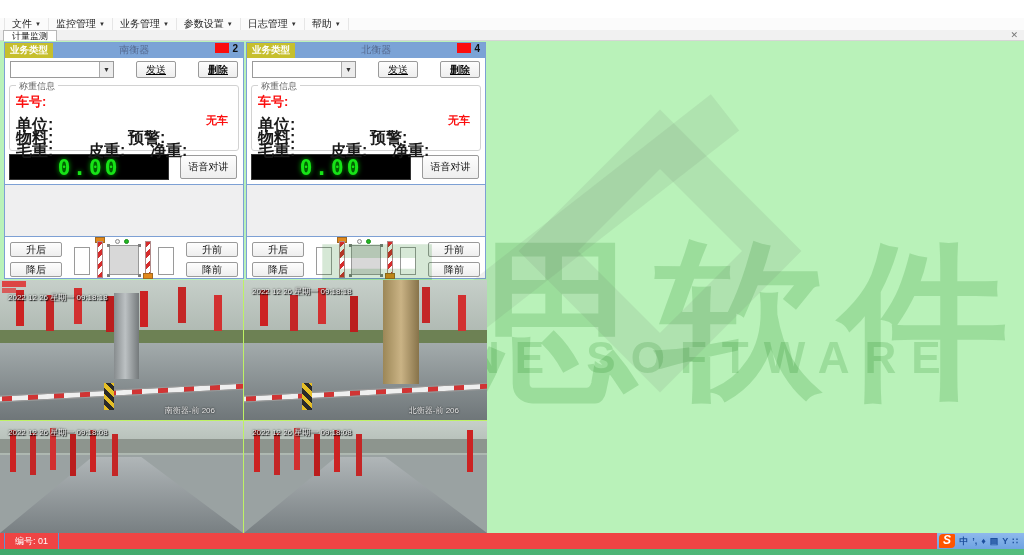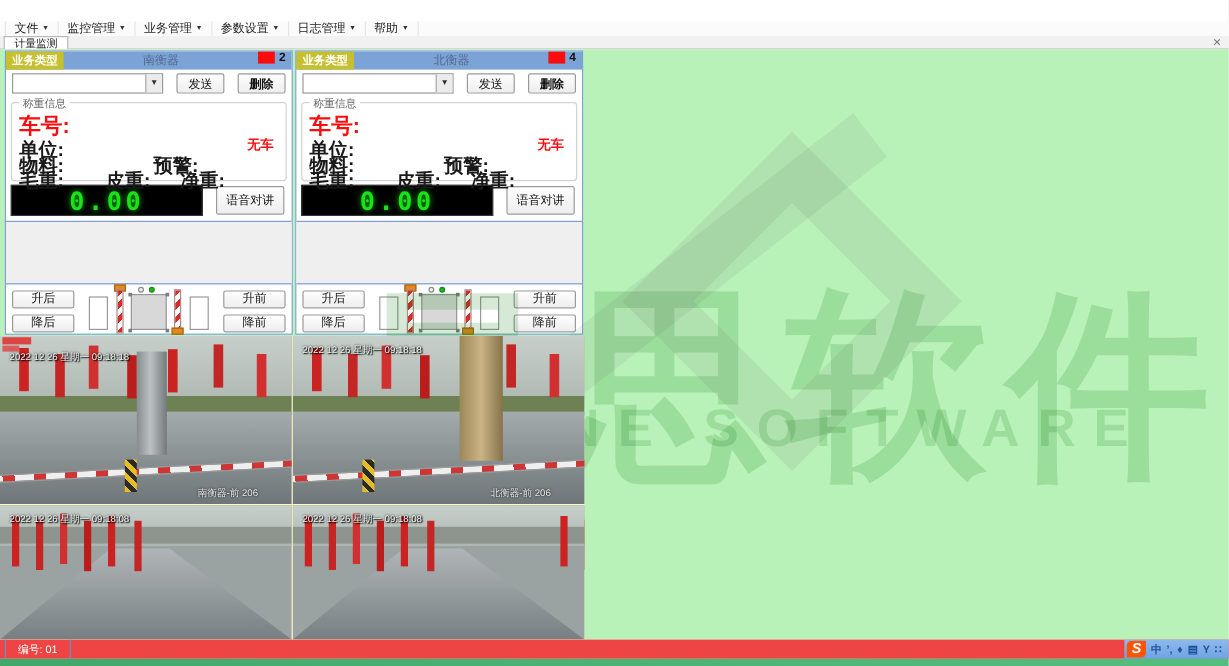--- a/index.html
+++ b/index.html
@@ -45,30 +45,30 @@
   .wm-slash { position:absolute; left:430px; top:150px; width:330px; height:46px; background:rgba(110,120,110,0.12); transform:rotate(-38deg); pointer-events:none; z-index:3; }
 
   
   .panel { position:absolute; top:1px; width:240px; height:237px; background:#fff; border:1px solid #7da0d4; z-index:2; }
   .panel.p0 { left:4px; } .panel.p1 { left:246px; }
   .phead { height:15px; background:#7ba3d6; display:flex; align-items:flex-start; }
   .badge { background:#c6bf2e; color:#fff; font-size:9.5px; font-weight:bold; padding:1px 5px; height:100%; display:flex; align-items:center; }
   .ptitle { flex:1; text-align:center; font-size:10px; color:#55698f; }
   .redbox { width:14px; height:10px; background:#fb0d0d; margin-right:3px; }
   .pcount { font-size:10px; font-weight:bold; color:#111; margin-right:5px; }
-  .ctrl-row { display:flex; gap:11px; padding:3px 5px 2px 5px; align-items:center; }
+  .ctrl-row { display:flex; gap:22px; padding:3px 5px 2px 5px; align-items:center;text-decoration:underline; }
   .select { flex:1; height:17px; border:1px solid #9a9a9a; background:#fff; position:relative; }
   .sel-caret { position:absolute; right:0; top:0; width:14px; height:100%; background:#ececec; border-left:1px solid #aaa; font-size:7px; color:#333; display:flex; align-items:center; justify-content:center; }
   .btn { background:linear-gradient(#fdfdfd,#eee); border:1px solid #9a9a9a; border-radius:2px; font-size:10px; color:#111; font-family:"Liberation Sans",sans-serif; }
   .btn.w40 { width:40px; height:17px; }
   .btn.bold { font-weight:bold; }
   .groupbox { position:relative; margin:5px 4px 0 4px; height:66px; border:1px solid #d2d2d2; border-radius:3px; }
   .legend { position:absolute; top:-6px; left:6px; background:#fff; padding:0 3px; font-size:9px; color:#666; }
   .gb-item { position:absolute; font-size:16px; font-weight:bold; color:#1a1a1a; }
-  .vno { left:6px; top:7px; font-size:18px; color:#fb0d0d; }
+  .vno { left:6px; top:7px; font-size:13px; color:#fb0d0d; }
   .novehicle { right:10px; top:27px; font-size:11px; color:#fb0d0d; }
   .l-unit { left:6px; top:29px; } .l-mat { left:6px; top:42px; } .l-alert { left:118px; top:42px; }
   .l-gross { left:6px; top:55px; } .l-tare { left:78px; top:55px; } .l-net { left:140px; top:55px; }
   .led-row { display:flex; align-items:center; padding:3px 4px 0 4px; }
   .led { width:160px; height:26px; background:#000; color:#17e317; font-family:"DejaVu Sans Mono", monospace; font-weight:bold; font-size:21px; text-align:center; line-height:26px; letter-spacing:3px; text-shadow:0 0 5px rgba(0,255,0,.7); border:1px solid #333; }
   .intercom { margin-left:auto; margin-right:2px; width:57px; height:24px; font-size:10px; }
   .grayband { height:53px; margin-top:4px; background:#efeff0; border-top:1px solid #7da0d4; border-bottom:1px solid #7da0d4; }
   .barrier-row { height:45px; display:flex; align-items:center; }
   .bcol { display:flex; flex-direction:column; gap:5px; padding:0 5px; }
   .btn.sm { width:52px; height:15px; font-size:10px; line-height:1; }
@@ -80,21 +80,21 @@
   .sqbox.lft { left:7px; } .sqbox.rgt { right:7px; }
   .pole { position:absolute; top:4px; width:6px; height:37px; background:repeating-linear-gradient(-45deg,#d62b2b 0 4px,#fff 4px 8px); border:1px solid #b08a8a; }
   .pole.lft { left:30px; } .pole.rgt { right:30px; }
   .cap { position:absolute; width:10px; height:6px; background:#e2891c; border:1px solid #a06820; }
   .cap.lft { left:28px; top:0; } .cap.rgt { right:28px; bottom:3px; }
   .platform { position:absolute; left:42px; right:42px; top:8px; height:30px; background:#d8d8d8; border:1px solid #999; }
   .handle { position:absolute; width:3px; height:3px; background:#7d7d7d; }
   .h1{ left:40px; top:7px; } .h2{ right:40px; top:7px; } .h3{ left:40px; top:37px; } .h4{ right:40px; top:37px; }
 
   
-  .cams { position:absolute; left:0; top:239px; width:487px; height:253px; z-index:6; background:#fef9c3; }
+  .cams { position:absolute; left:0; top:239px; width:487px; height:253px; z-index:6; background:#bef264; }
   .cam { position:absolute; overflow:hidden; background:#9aa2a2; }
   .cam1 { left:0; top:0; width:243px; height:140px; }
   .cam2 { left:244px; top:0; width:243px; height:140px; }
   .cam3 { left:0; top:141px; width:243px; height:112px; }
   .cam4 { left:244px; top:141px; width:243px; height:112px; }
   .sky { position:absolute; left:0; right:0; top:0; height:42%; background:linear-gradient(#c6cfc9,#adb7b0); }
   .grass { position:absolute; left:0; right:0; top:36%; height:11%; background:#6d8154; }
   .road { position:absolute; left:0; right:0; top:45%; bottom:0; background:linear-gradient(#a3abac,#6f7679); }
   .banners { position:absolute; top:7%; left:16px; width:8px; height:36px; background:#cc2222; box-shadow:30px 5px #c42626, 58px -2px #d23030, 90px 6px #bb1d1d, 124px 1px #cc2222, 162px -3px #c42626, 198px 5px #d23030; }
   .arm { position:absolute; left:-6%; bottom:17%; width:115%; height:7px; background:repeating-linear-gradient(90deg,#efefef 0 16px,#d13434 16px 26px); border:1px solid #9a9a9a; transform:rotate(-3deg); }

